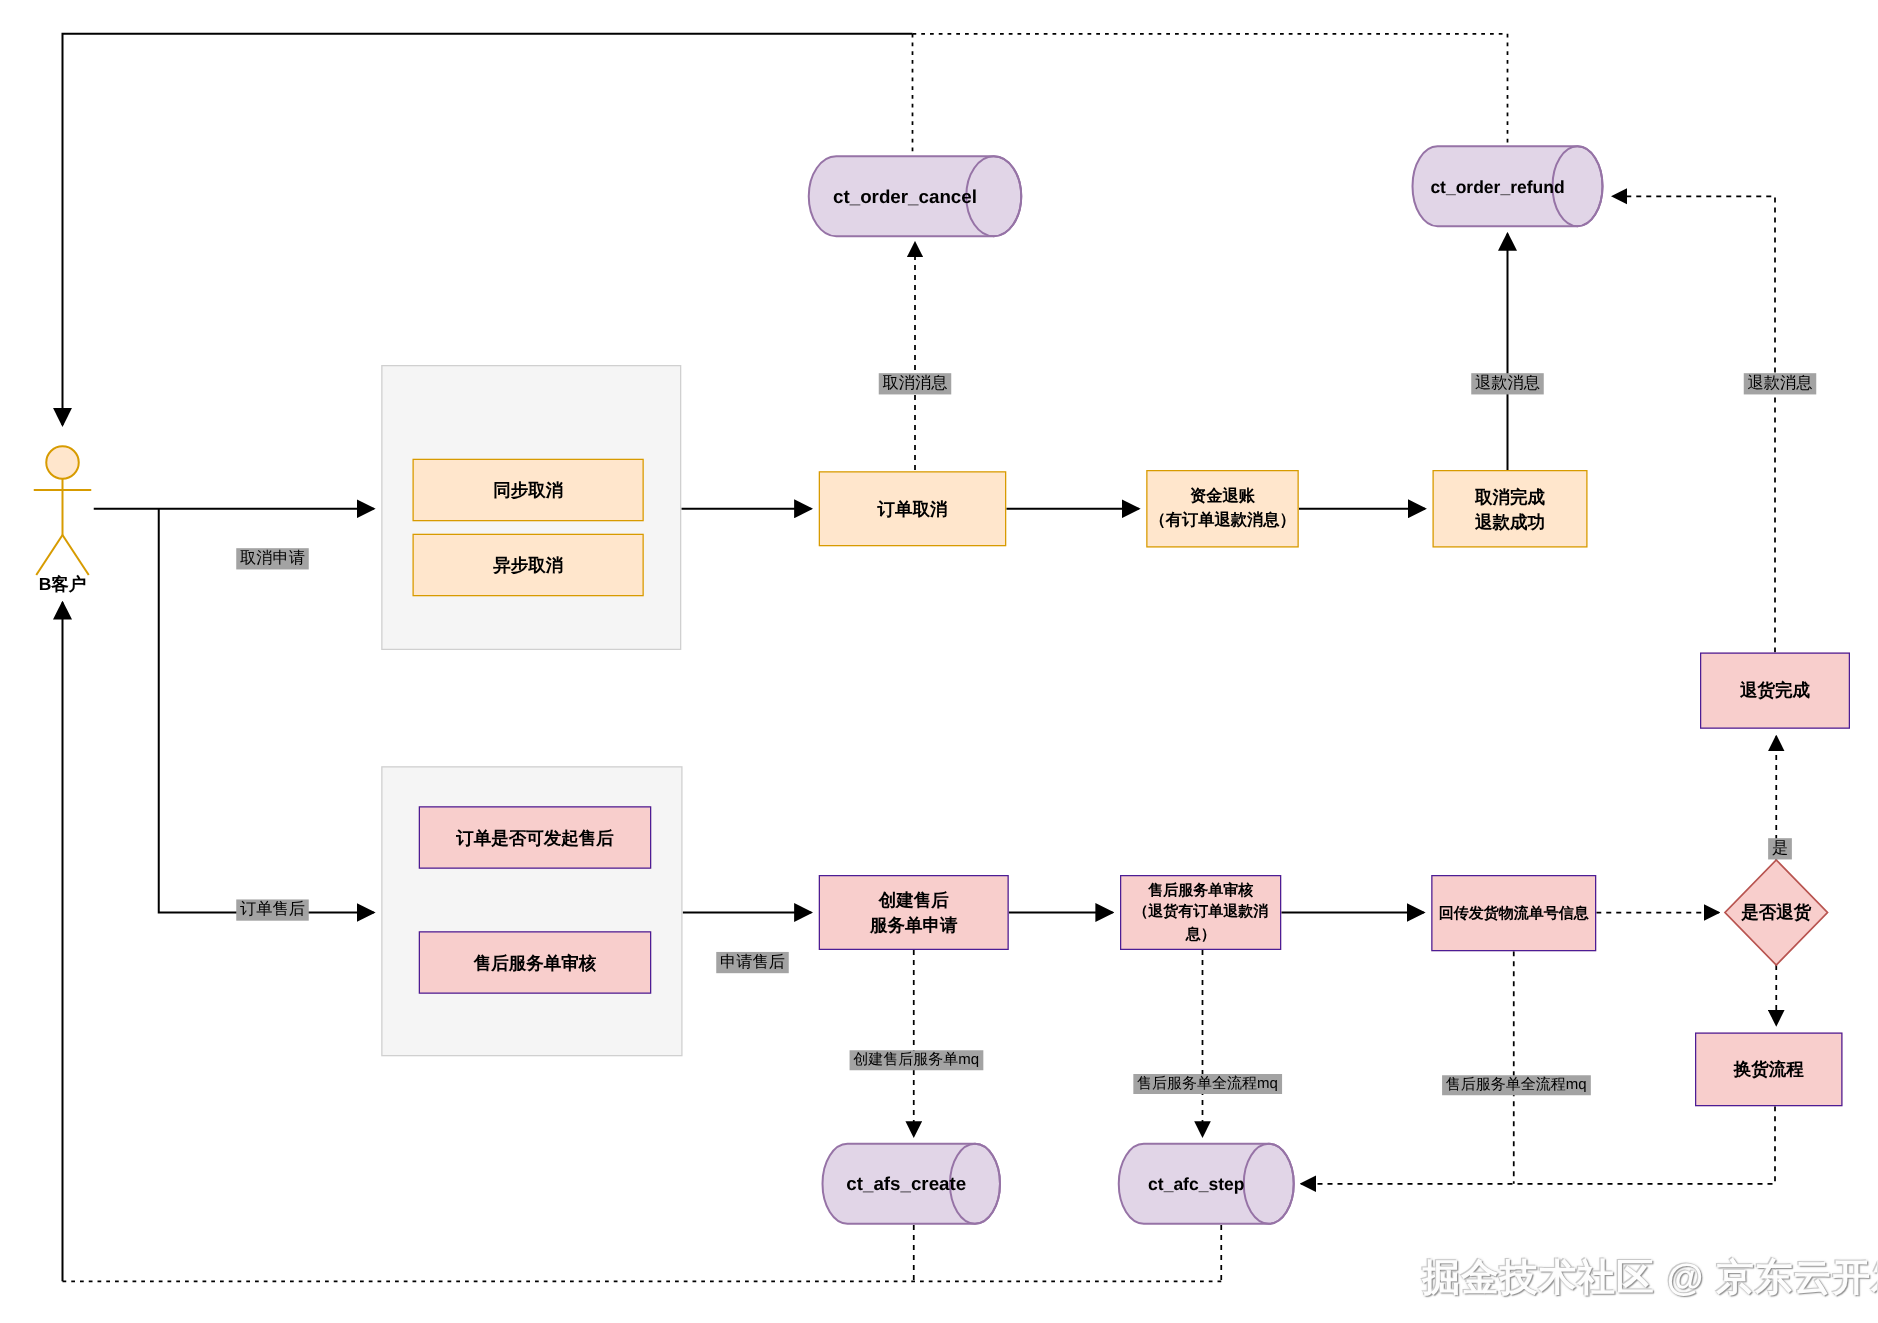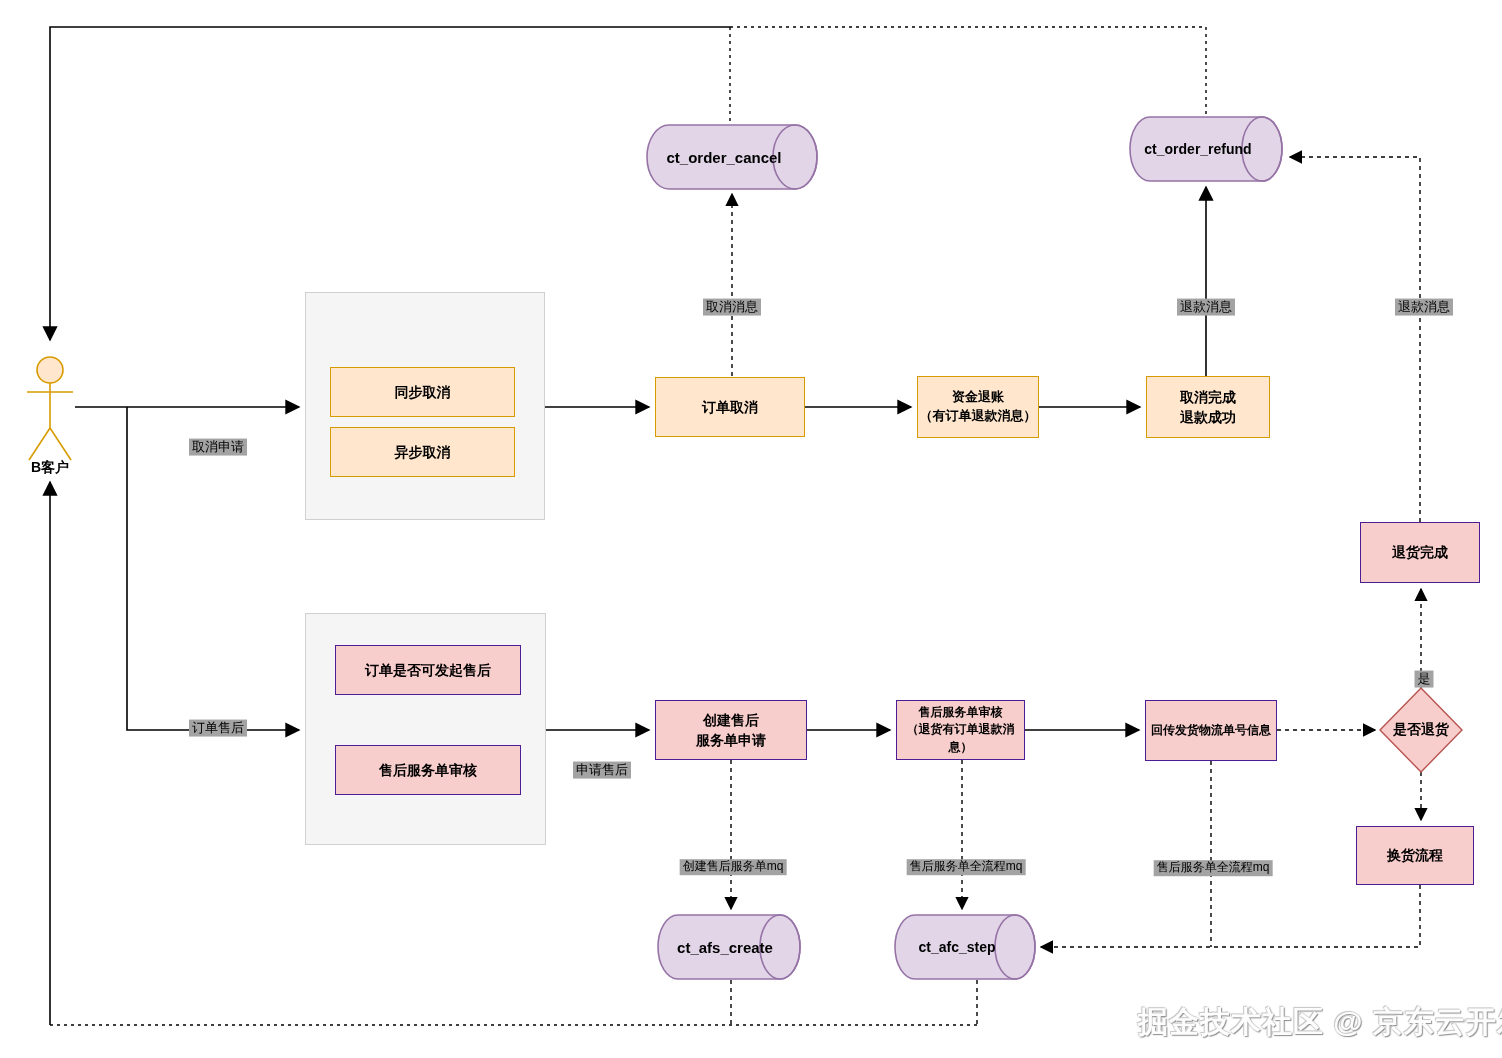--- a/index.html
+++ b/index.html
@@ -139,19 +139,19 @@
   <div class="node pink" style="left:1360px;top:522px;width:120px;height:61px;">退货完成</div>
   <div class="node pink" style="left:1356px;top:826px;width:118px;height:59px;">换货流程</div>
 
   <div class="edge-label" style="left:218px;top:407px;">取消申请</div>
   <div class="edge-label" style="left:218px;top:688px;">订单售后</div>
   <div class="edge-label" style="left:602px;top:730px;">申请售后</div>
   <div class="edge-label" style="left:732px;top:267px;">取消消息</div>
   <div class="edge-label" style="left:1206px;top:267px;">退款消息</div>
   <div class="edge-label" style="left:1424px;top:267px;">退款消息</div>
   <div class="edge-label" style="left:1424px;top:639px;">是</div>
-  <div class="edge-label" style="left:733px;top:827px;font-size:12px;">创建售后服务单mq</div>
+  <div class="edge-label" style="left:733px;top:808px;font-size:12px;">创建售后服务单mq</div>
   <div class="edge-label" style="left:966px;top:827px;font-size:12px;">售后服务单全流程mq</div>
   <div class="edge-label" style="left:1213px;top:828px;font-size:12px;">售后服务单全流程mq</div>
 
   <div id="watermark">掘金技术社区 @ 京东云开发者</div>
 
 </div>
 
 </body></html>

